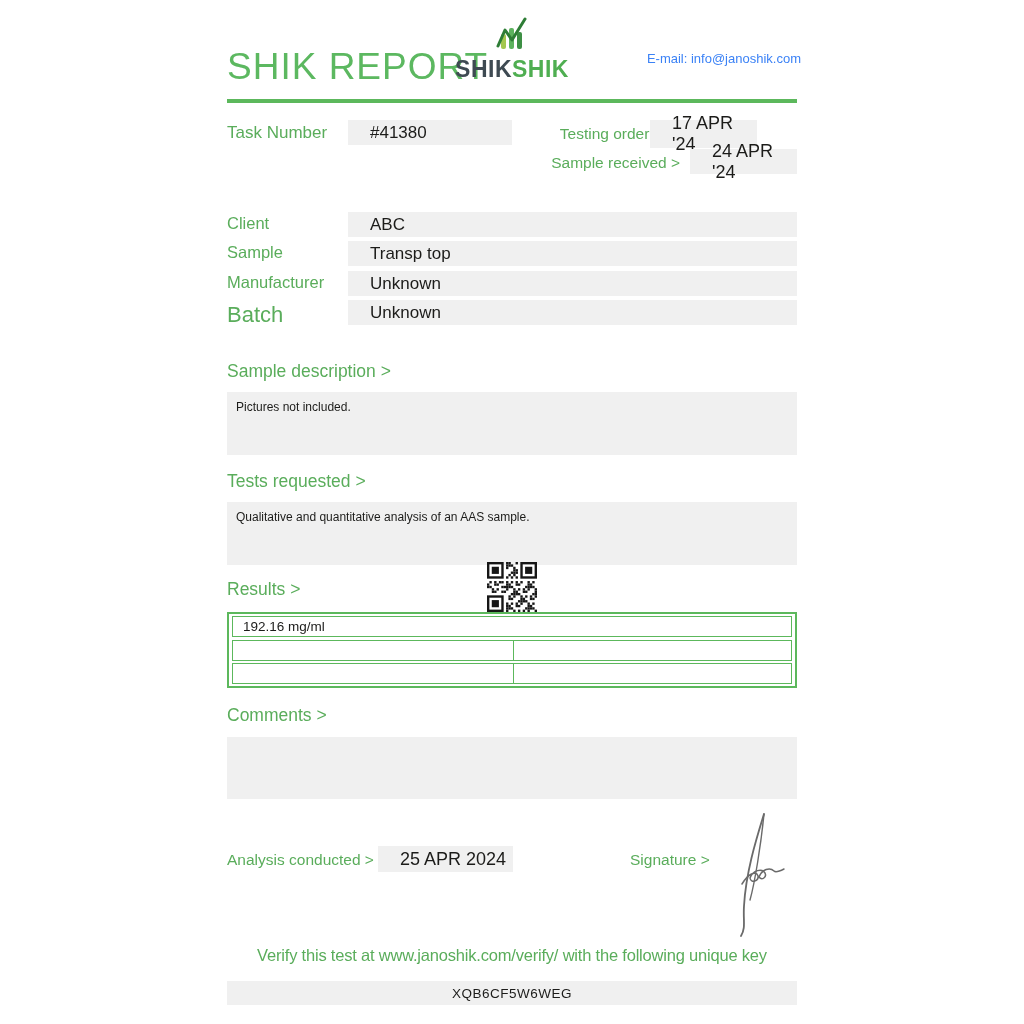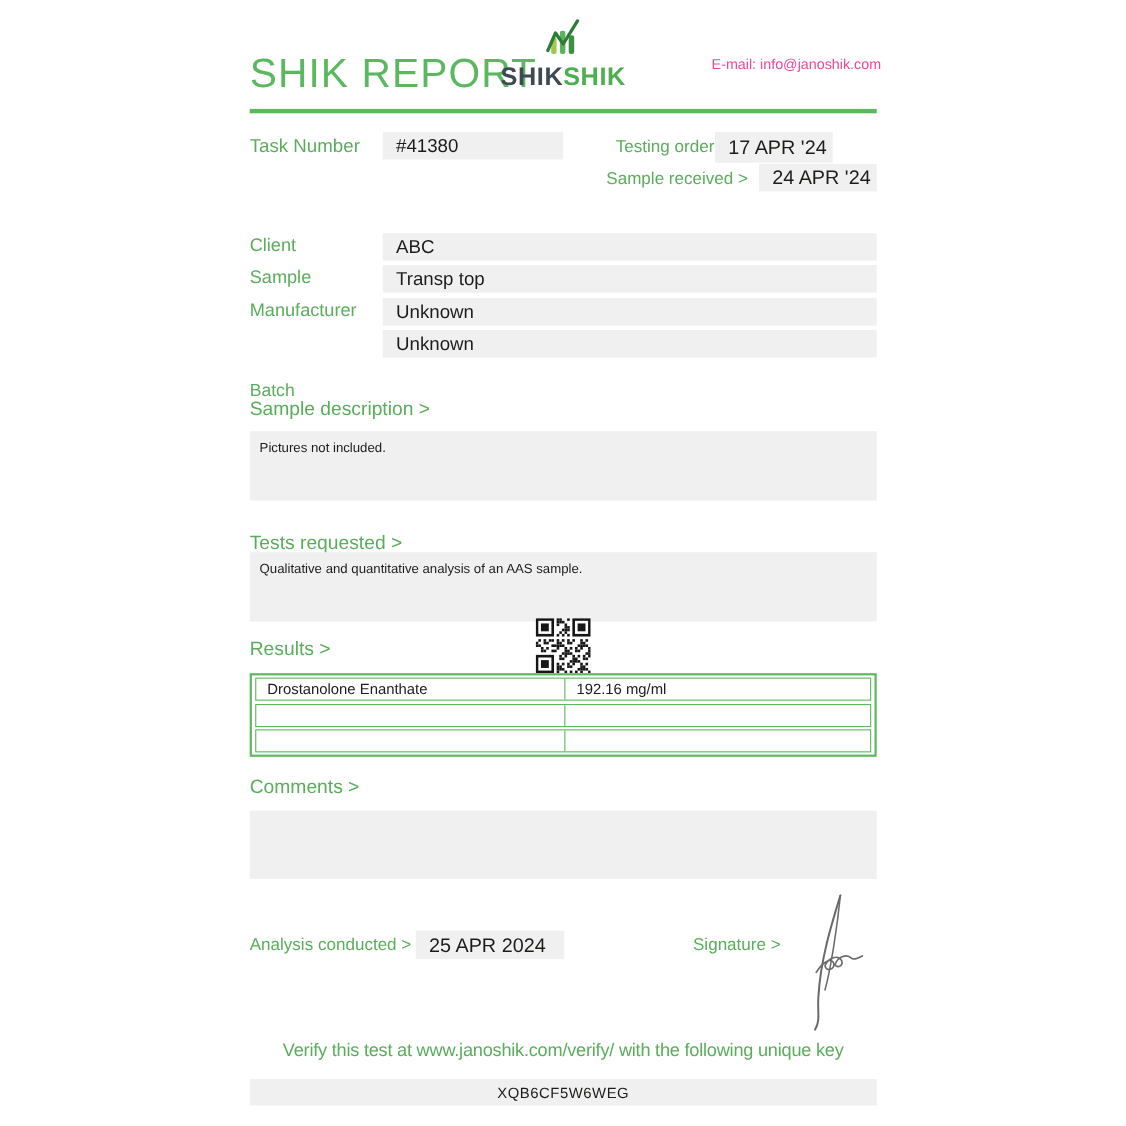--- a/index.html
+++ b/index.html
@@ -7,28 +7,28 @@
   body { font-family:"Liberation Sans", sans-serif; font-stretch:condensed; color:#1c1c1a; position:relative; }
   .page { position:absolute; inset:0; background:#fff; }
 
   
   .report-title { position:absolute; left:227px; top:46px; font-size:37px; font-weight:500; letter-spacing:1px; color:#5cb860; }
   .logo { position:absolute; left:452px; top:16px; width:120px; text-align:center; }
   .logo-icon { display:block; margin:0 auto 2px auto; }
   .logo-word { font-size:23px; font-weight:bold; letter-spacing:.5px; }
   .logo-word .jano { color:#3e4a52; }
   .logo-word .shik { color:#4fae51; }
-  .contact { position:absolute; left:540px; top:50px; width:261px; text-align:right; font-size:13px; line-height:18px; color:#ec4899; }
+  .contact { position:absolute; left:540px; top:50px; width:261px; text-align:right; font-size:13px; line-height:18px; color:#3b82f6; }
 
   .rule { position:absolute; left:227px; top:99px; width:570px; height:4px; background:#5cb85c; }
 
   
   .label { position:absolute; font-size:17px; color:#5aad5b; }
   .label-sm { position:absolute; font-size:15.5px; color:#5aad5b; }
-  .valbox { position:absolute; background:#f0f0f0; display:flex; align-items:center; padding-left:12px; font-size:17px; color:#1c1c1a; }
+  .valbox { position:absolute; background:#f0f0f0; display:flex; align-items:center; padding-left:22px; font-size:17px; color:#1c1c1a; }
   .datebox { font-size:18px; font-weight:500; }
   .textbox { position:absolute; background:#f0f0f0; font-size:12px; padding:7px 9px; line-height:17px; }
 
   
   .rtable { position:absolute; left:227px; top:612px; width:570px; height:76px; border:2px solid #5cb85c; padding:2px 3px; display:flex; flex-direction:column; justify-content:space-between; background:#fff; }
   .rrow { border:1px solid #5cb85c; height:21px; display:flex; }
   .rcell { display:flex; align-items:center; padding-left:10px; font-size:13.5px; }
   .rcell.c1 { width:281px; border-right:1px solid #5cb85c; }
   .rcell.c2 { flex:1; }
 
@@ -73,27 +73,27 @@
 
   <div class="label" style="left:227px; top:214px; font-size:16.5px;">Client</div>
   <div class="valbox" style="left:348px; top:212px; width:449px; height:25px;">ABC</div>
 
   <div class="label" style="left:227px; top:243px; font-size:16.5px;">Sample</div>
   <div class="valbox" style="left:348px; top:241px; width:449px; height:25px;">Transp top</div>
 
   <div class="label" style="left:227px; top:273px; font-size:16.5px;">Manufacturer</div>
   <div class="valbox" style="left:348px; top:271px; width:449px; height:25px;">Unknown</div>
 
-  <div class="label" style="left:227px; top:302px; font-size:16px;margin-top:45px;">Batch</div>
+  <div class="label" style="left:227px; top:302px; font-size:22px;">Batch</div>
   <div class="valbox" style="left:348px; top:300px; width:449px; height:25px;">Unknown</div>
 
   <div class="label" style="left:227px; top:361px; font-size:17.5px;">Sample description &gt;</div>
   <div class="textbox" style="left:227px; top:392px; width:570px; height:63px;">Pictures not included.</div>
 
-  <div class="label" style="left:227px; top:471px; font-size:17.5px;margin-top:12px;">Tests requested &gt;</div>
+  <div class="label" style="left:227px; top:471px; font-size:17.5px;">Tests requested &gt;</div>
   <div class="textbox" style="left:227px; top:502px; width:570px; height:63px;">Qualitative and quantitative analysis of an AAS sample.</div>
 
   <div class="label" style="left:227px; top:579px; font-size:17.5px;">Results &gt;</div>
   <div class="qr"><svg id="qr-svg" width="50" height="50" viewBox="0 0 21 21">
         <rect x="8" y="0" width="1" height="1" fill="#161616"></rect>
         <rect x="9" y="0" width="1" height="1" fill="#161616"></rect>
         <rect x="12" y="0" width="1" height="1" fill="#161616"></rect>
         <rect x="8" y="1" width="1" height="1" fill="#161616"></rect>
         <rect x="9" y="1" width="1" height="1" fill="#161616"></rect>
         <rect x="10" y="1" width="1" height="1" fill="#161616"></rect>
@@ -209,21 +209,20 @@
         <rect x="14" y="0" width="7" height="7" fill="#161616"></rect>
         <rect x="15" y="1" width="5" height="5" fill="#ffffff"></rect>
         <rect x="16" y="2" width="3" height="3" fill="#161616"></rect>
         <rect x="0" y="14" width="7" height="7" fill="#161616"></rect>
         <rect x="1" y="15" width="5" height="5" fill="#ffffff"></rect>
         <rect x="2" y="16" width="3" height="3" fill="#161616"></rect>
       </svg></div>
 
   <div class="rtable">
     <div class="rrow">
-      <div class="rcell c1">Drostanolone Enanthate</div>
       <div class="rcell c2">192.16 mg/ml</div>
     </div>
     <div class="rrow">
       <div class="rcell c1"></div>
       <div class="rcell c2"></div>
     </div>
     <div class="rrow">
       <div class="rcell c1"></div>
       <div class="rcell c2"></div>
     </div>

